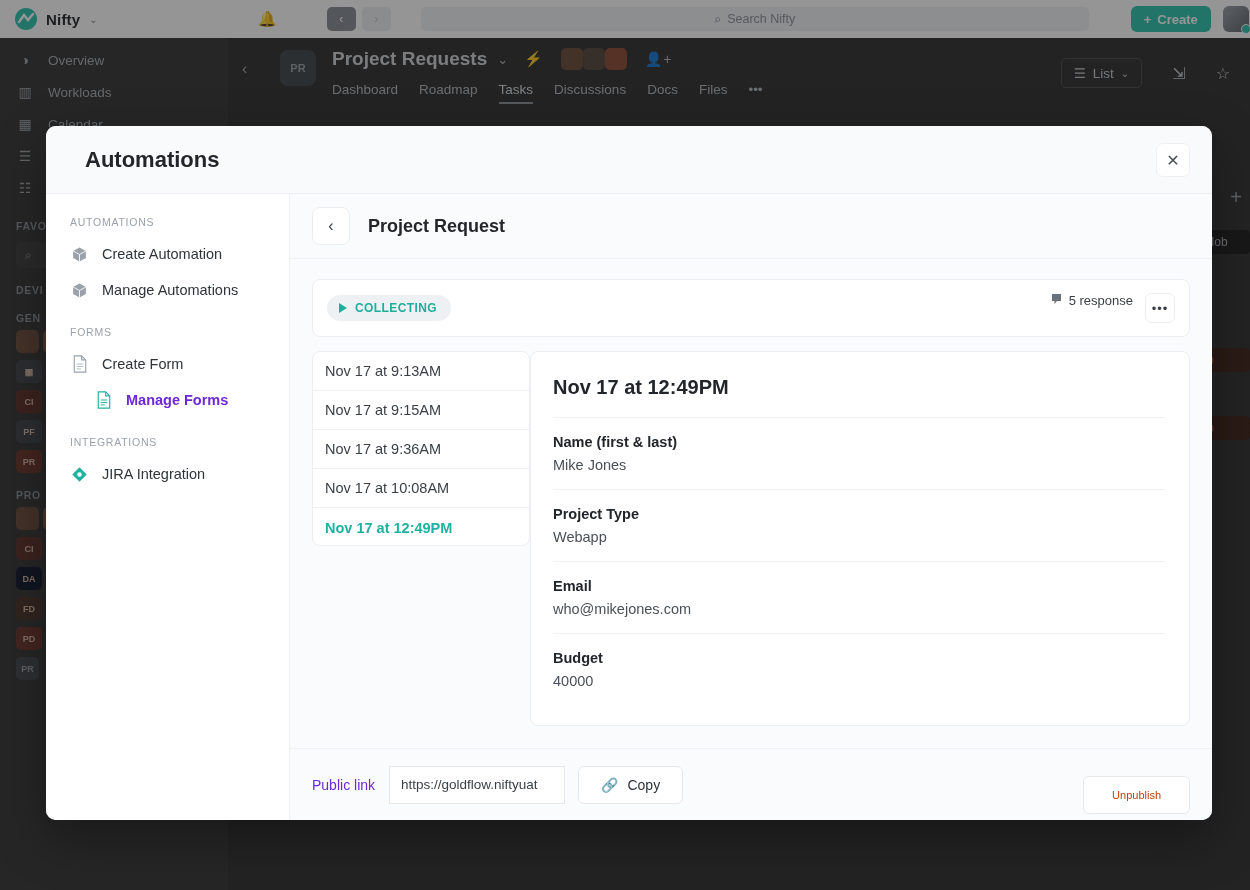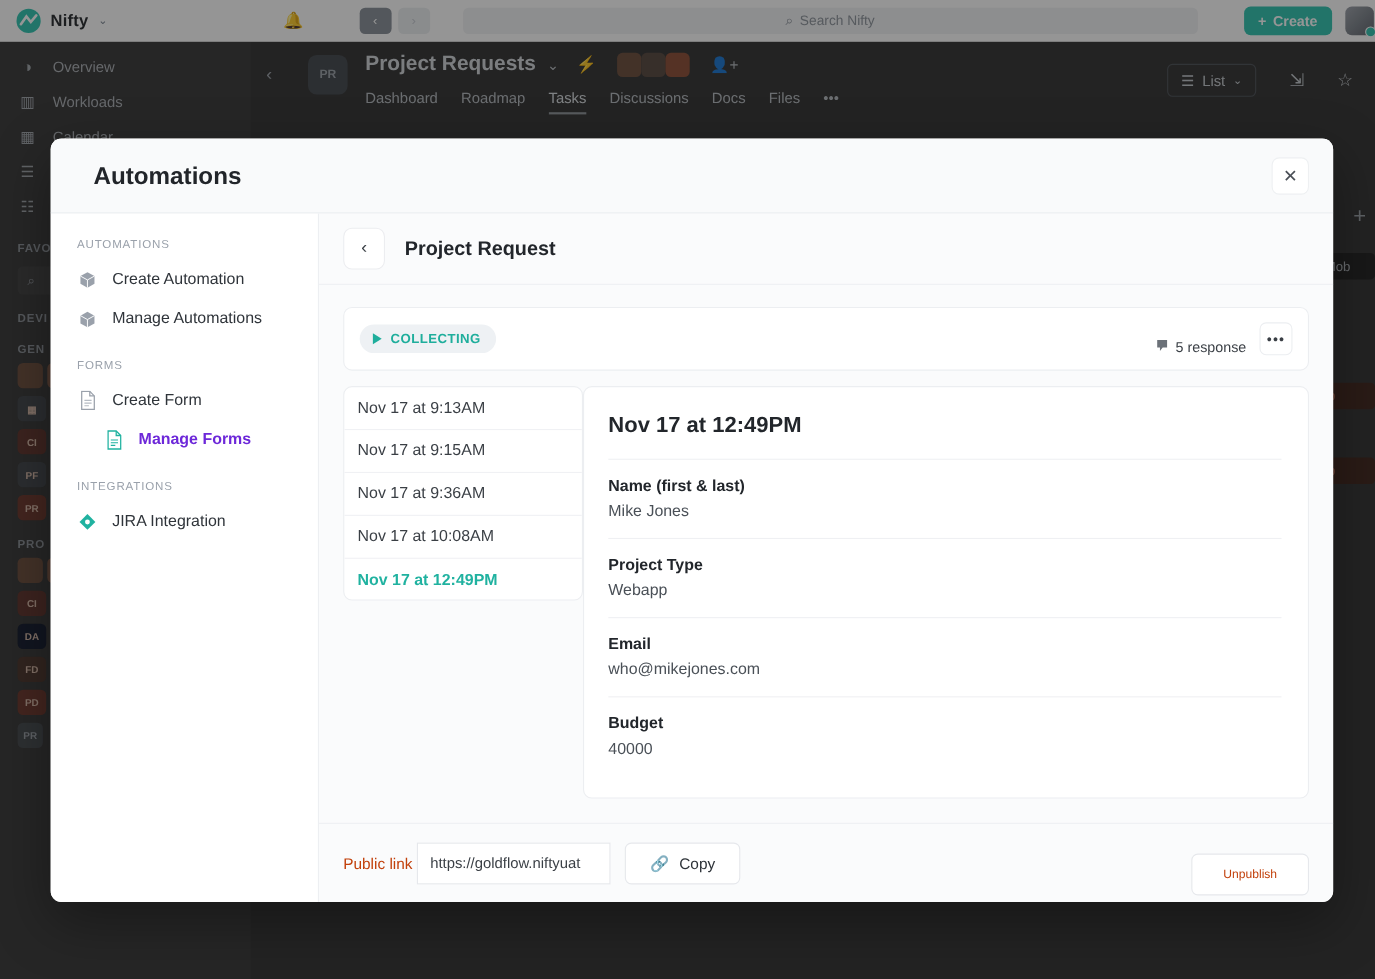--- a/index.html
+++ b/index.html
@@ -165,21 +165,21 @@
   }
   .collecting {
     display: flex; align-items: center; gap: 8px; background: #eef1f4;
     border-radius: 13px; height: 26px; padding: 0 14px 0 12px;
     color: #1fae9c; font-size: 12px; font-weight: bold; letter-spacing: .4px;
   }
   .play-tri {
     width: 0; height: 0; border-left: 8px solid #1fae9c;
     border-top: 5px solid transparent; border-bottom: 5px solid transparent;
   }
-  .resp-right { display: flex; align-items: flex-end; gap: 12px; }
+  .resp-right { display: flex; align-items: flex-start; gap: 12px; }
   .resp-count { display: flex; align-items: center; gap: 7px; font-size: 13px; color: #3a3f45; }
   .dots-btn {
     width: 30px; height: 30px; border: 1px solid #eceef1; border-radius: 6px;
     background: #fff; display: flex; align-items: center; justify-content: center;
     letter-spacing: 1px; color: #3a3f45; font-size: 13px; cursor: pointer;
   }
 
   .panels { display: flex; padding: 14px 22px 0 22px; flex: 1; min-height: 0; }
   .resp-list {
     width: 218px; flex: 0 0 218px; background: #fff; border: 1px solid #eceef1;
@@ -200,21 +200,21 @@
                   border-bottom: 1px solid #eff0f3; }
   .field { padding: 16px 0; border-bottom: 1px solid #eff0f3; }
   .field:last-child { border-bottom: none; }
   .f-label { font-size: 14.5px; font-weight: bold; color: #22262b; margin-bottom: 7px; }
   .f-value { font-size: 14.5px; color: #4a5057; }
 
   .m-footer {
     border-top: 1px solid #eef0f3; height: 72px; display: flex; align-items: center;
     padding: 0 22px; flex: 0 0 72px;
   }
-  .pl-label { font-size: 14px; color: #c2410c; margin-right: 4px; }
+  .pl-label { font-size: 14px; color: #6d28d9; margin-right: 14px; }
   .pl-input {
     width: 176px; height: 38px; border: 1px solid #e6e8ec; border-radius: 0;
     background: #fff; font-size: 13.5px; color: #3a3f45; padding: 0 11px;
     font-family: "Liberation Sans", sans-serif; outline: none;
   }
   .copy-btn {
     margin-left: 13px; height: 38px; padding: 0 22px; border: 1px solid #e6e8ec;
     border-radius: 6px; background: #fff; font-size: 14px; color: #2d3238;
     display: flex; align-items: center; gap: 9px; cursor: pointer;
     font-family: "Liberation Sans", sans-serif;

